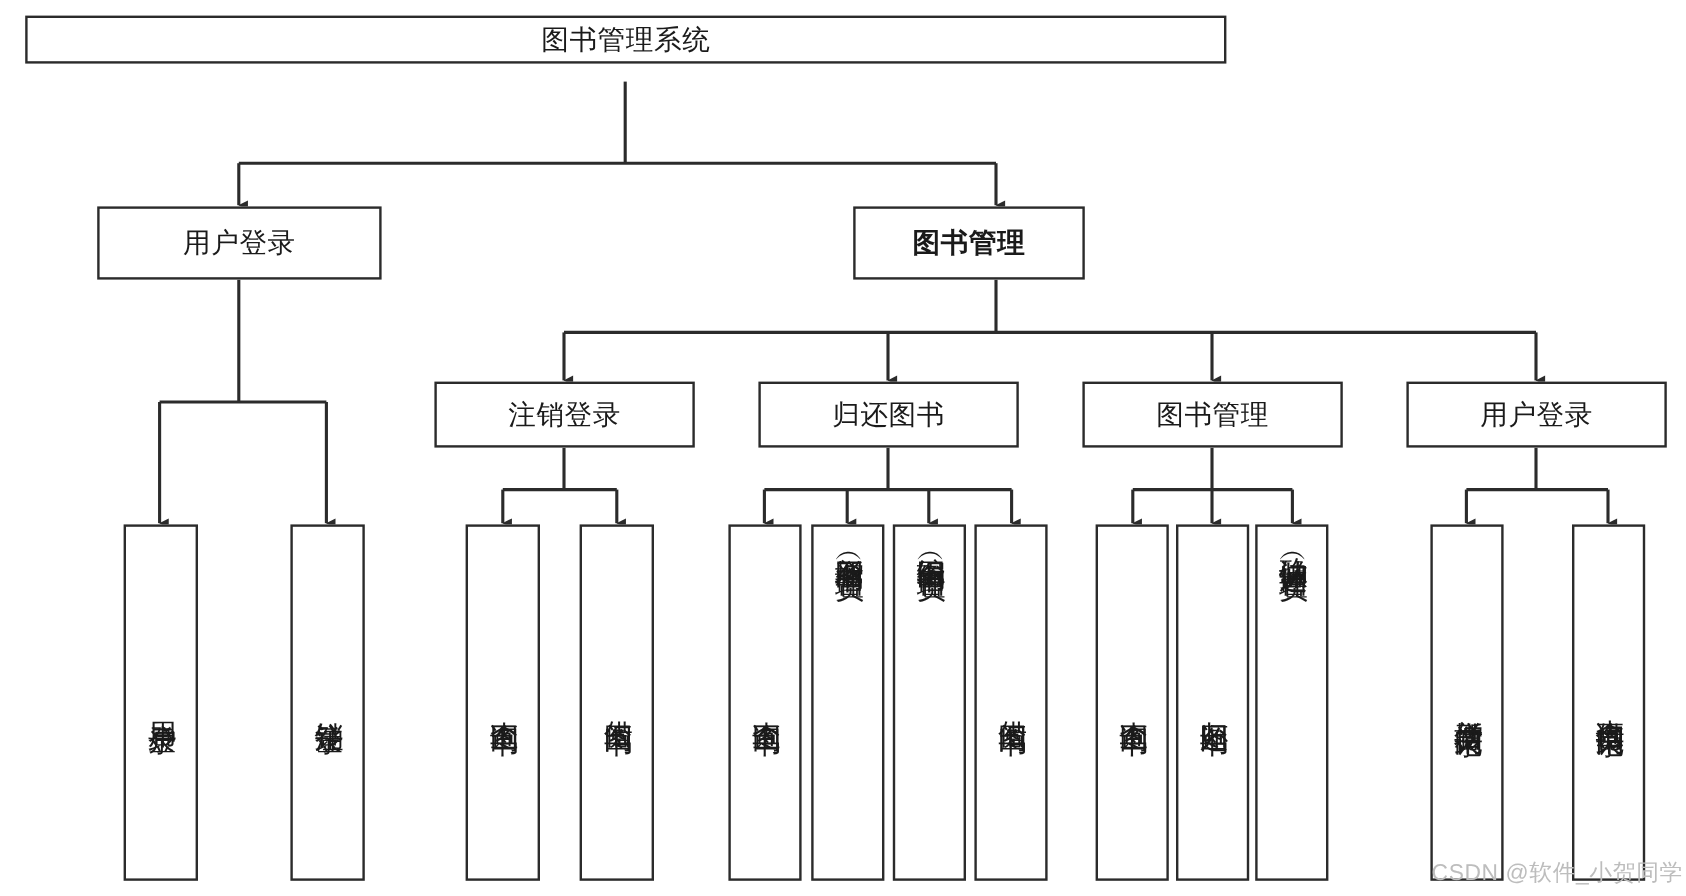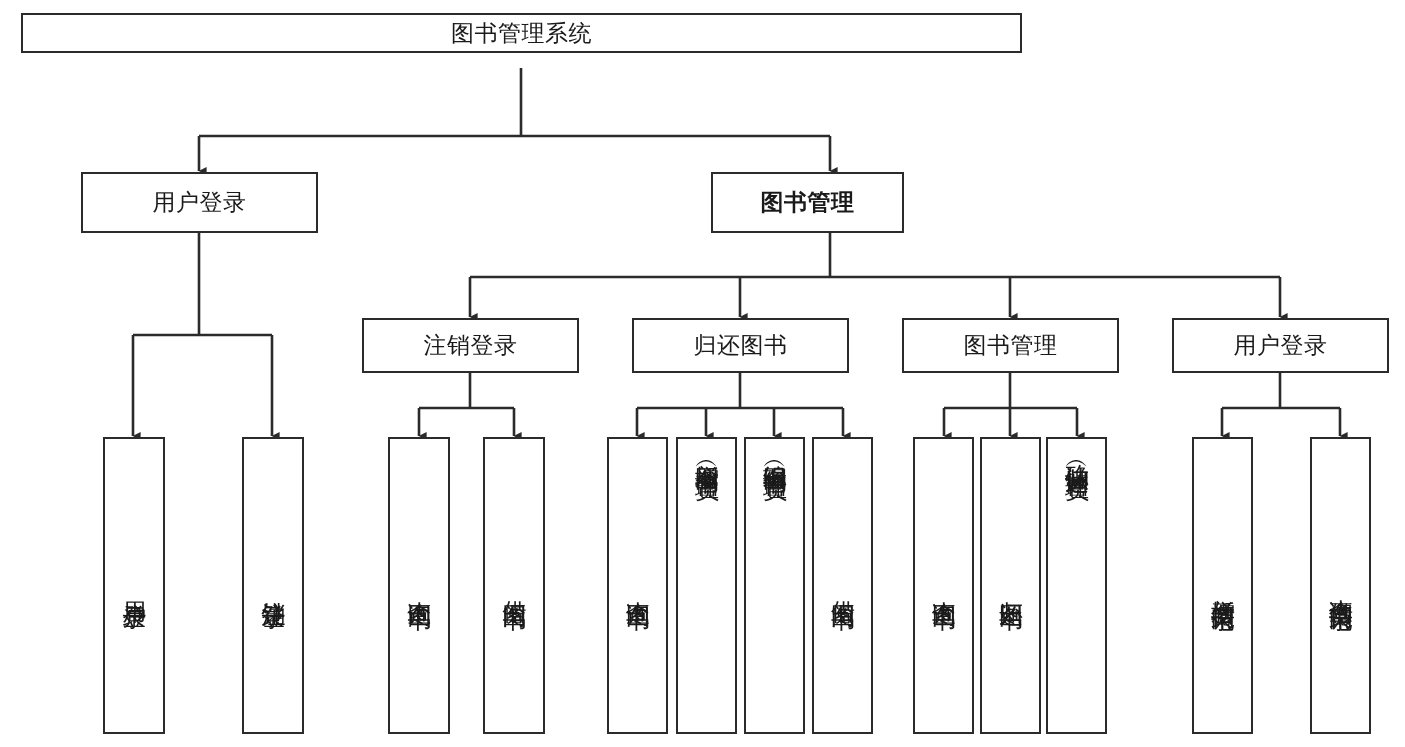--- a/index.html
+++ b/index.html
@@ -171,14 +171,15 @@
         <span class="node-label">确认归还（管理员）</span>
       </div>
       <div class="node-box vertical centered" style="left: 1192px; top: 437px; width: 61px; height: 297px;">
         <span class="node-label">新增借阅记录</span>
       </div>
       <div class="node-box vertical centered" style="left: 1310px; top: 437px; width: 61px; height: 297px;">
         <span class="node-label">查询借阅记录</span>
       </div>
     </div>
 
+  <div class="watermark" style="left: 1193px; top: 714px; color: rgb(189, 189, 189);">CSDN @软件_小贺同学</div>
 
 </div>
 
 </body></html>

